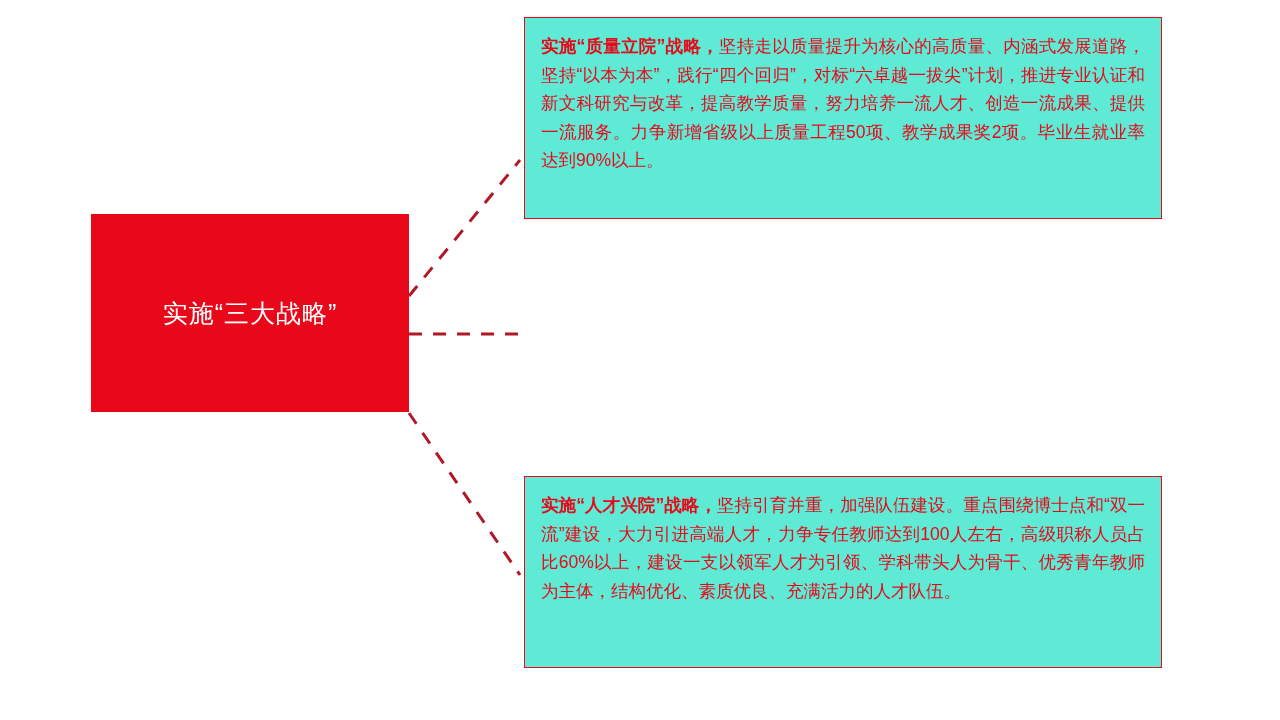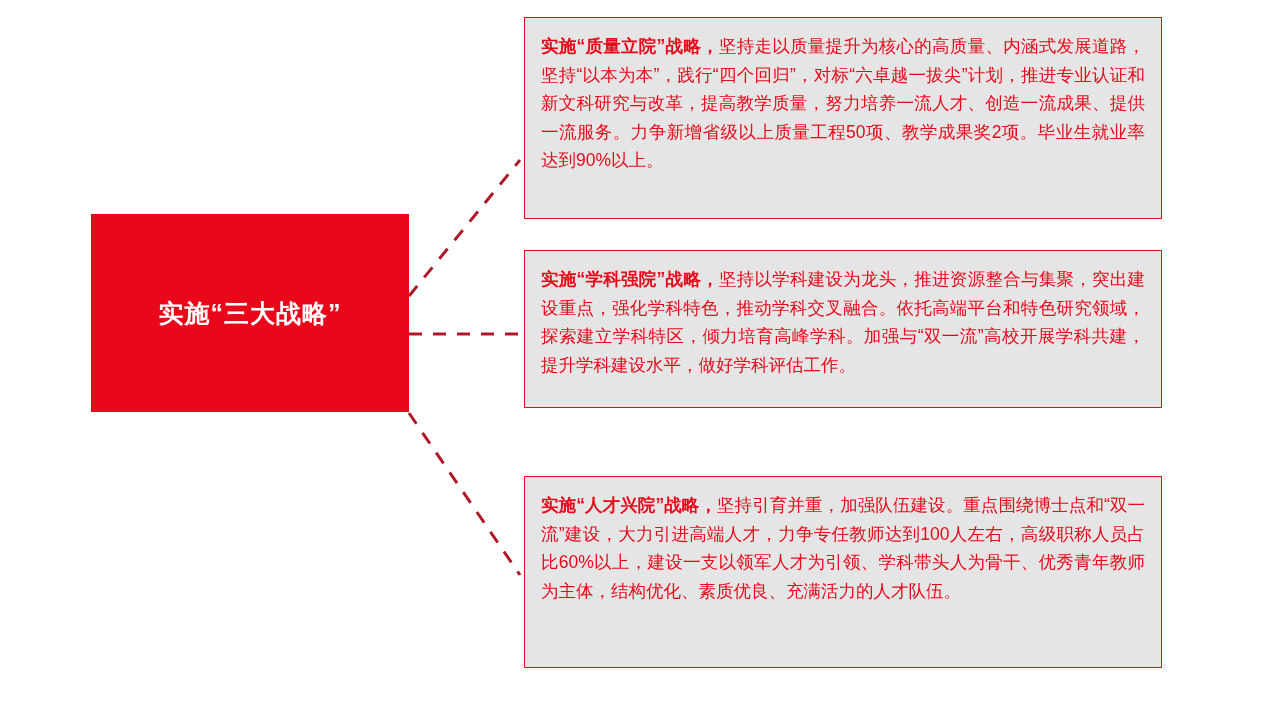--- a/index.html
+++ b/index.html
@@ -26,40 +26,40 @@
     height: 198px;
     background: #e8081a;
     display: flex;
     align-items: center;
     justify-content: center;
     box-sizing: border-box;
   }
   .center-node-label {
     color: #ffffff;
     font-size: 25px;
-    font-weight: bold;
+    font-weight: normal;
     letter-spacing: 1px;
     text-align: center;
     line-height: 1.3;
   }
   
   .connectors {
     position: absolute;
     left: 0;
     top: 0;
     width: 1280px;
     height: 720px;
     pointer-events: none;
   }
   
   .callout {
     position: absolute;
     box-sizing: border-box;
     border: 1px solid #e8081a;
-    background: #e5e5e5;
+    background: #5eead4;
     padding: 14px 16px 12px 16px;
   }
   .callout-text {
     color: #e8081a;
     font-size: 17.5px;
     line-height: 1.63;
     text-align: justify;
     text-justify: inter-ideograph;
     margin: 0;
   }
@@ -84,25 +84,20 @@
   <div class="center-node">
     <span class="center-node-label">实施“三大战略”</span>
   </div>
 
   <div class="callout" id="box1">
     <p class="callout-text">
       <b>实施“质量立院”战略，</b><span>坚持走以质量提升为核心的高质量、内涵式发展道路，坚持“以本为本”，践行“四个回归”，对标“六卓越一拔尖”计划，推进专业认证和新文科研究与改革，提高教学质量，努力培养一流人才、创造一流成果、提供一流服务。力争新增省级以上质量工程50项、教学成果奖2项。毕业生就业率达到90%以上。</span>
     </p>
   </div>
 
-  <div class="callout" id="box2">
-    <p class="callout-text">
-      <b>实施“学科强院”战略，</b><span>坚持以学科建设为龙头，推进资源整合与集聚，突出建设重点，强化学科特色，推动学科交叉融合。依托高端平台和特色研究领域，探索建立学科特区，倾力培育高峰学科。加强与“双一流”高校开展学科共建，提升学科建设水平，做好学科评估工作。</span>
-    </p>
-  </div>
 
   <div class="callout" id="box3">
     <p class="callout-text">
       <b>实施“人才兴院”战略，</b><span>坚持引育并重，加强队伍建设。重点围绕博士点和“双一流”建设，大力引进高端人才，力争专任教师达到100人左右，高级职称人员占比60%以上，建设一支以领军人才为引领、学科带头人为骨干、优秀青年教师为主体，结构优化、素质优良、充满活力的人才队伍。</span>
     </p>
   </div>
 
 </div>
 
 </body></html>

